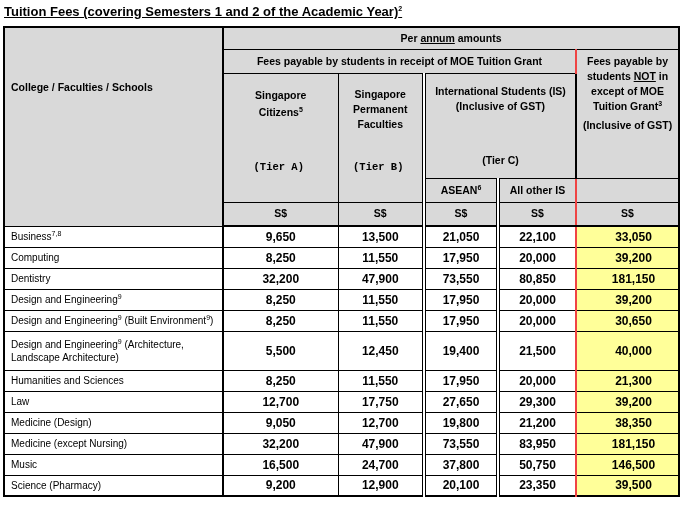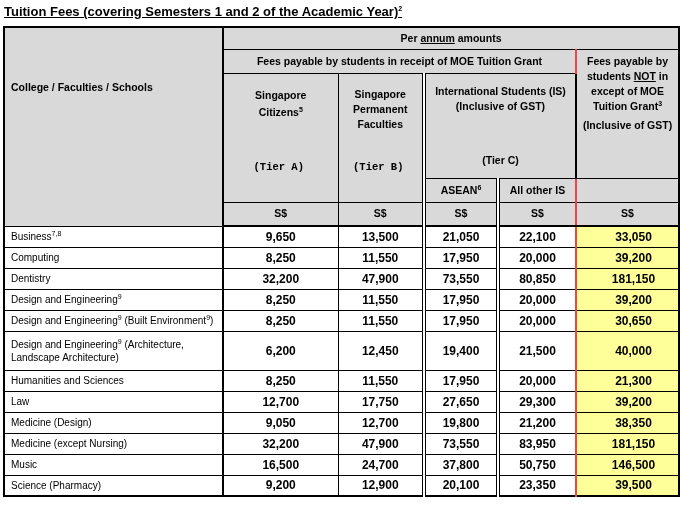--- a/index.html
+++ b/index.html
@@ -223,21 +223,21 @@
         <tr>
           <td class="lc label-cell"><span>Design and Engineering</span><sup>9</sup><span> (Built Environment</span><sup>9</sup><span>)</span></td>
           <td class="num">8,250</td>
           <td class="num">11,550</td>
           <td class="num asean-b">17,950</td>
           <td class="num is-right">20,000</td>
           <td class="num last-col highlight">30,650</td>
         </tr>
         <tr class="tall">
           <td class="lc label-cell"><span>Design and Engineering</span><sup>9</sup><span> (Architecture,</span><br><span>Landscape Architecture)</span></td>
-          <td class="num">6,200</td>
+          <td class="num">5,500</td>
           <td class="num">12,450</td>
           <td class="num asean-b">19,400</td>
           <td class="num is-right">21,500</td>
           <td class="num last-col highlight">40,000</td>
         </tr>
         <tr>
           <td class="lc label-cell"><span>Humanities and Sciences</span></td>
           <td class="num">8,250</td>
           <td class="num">11,550</td>
           <td class="num asean-b">17,950</td>

